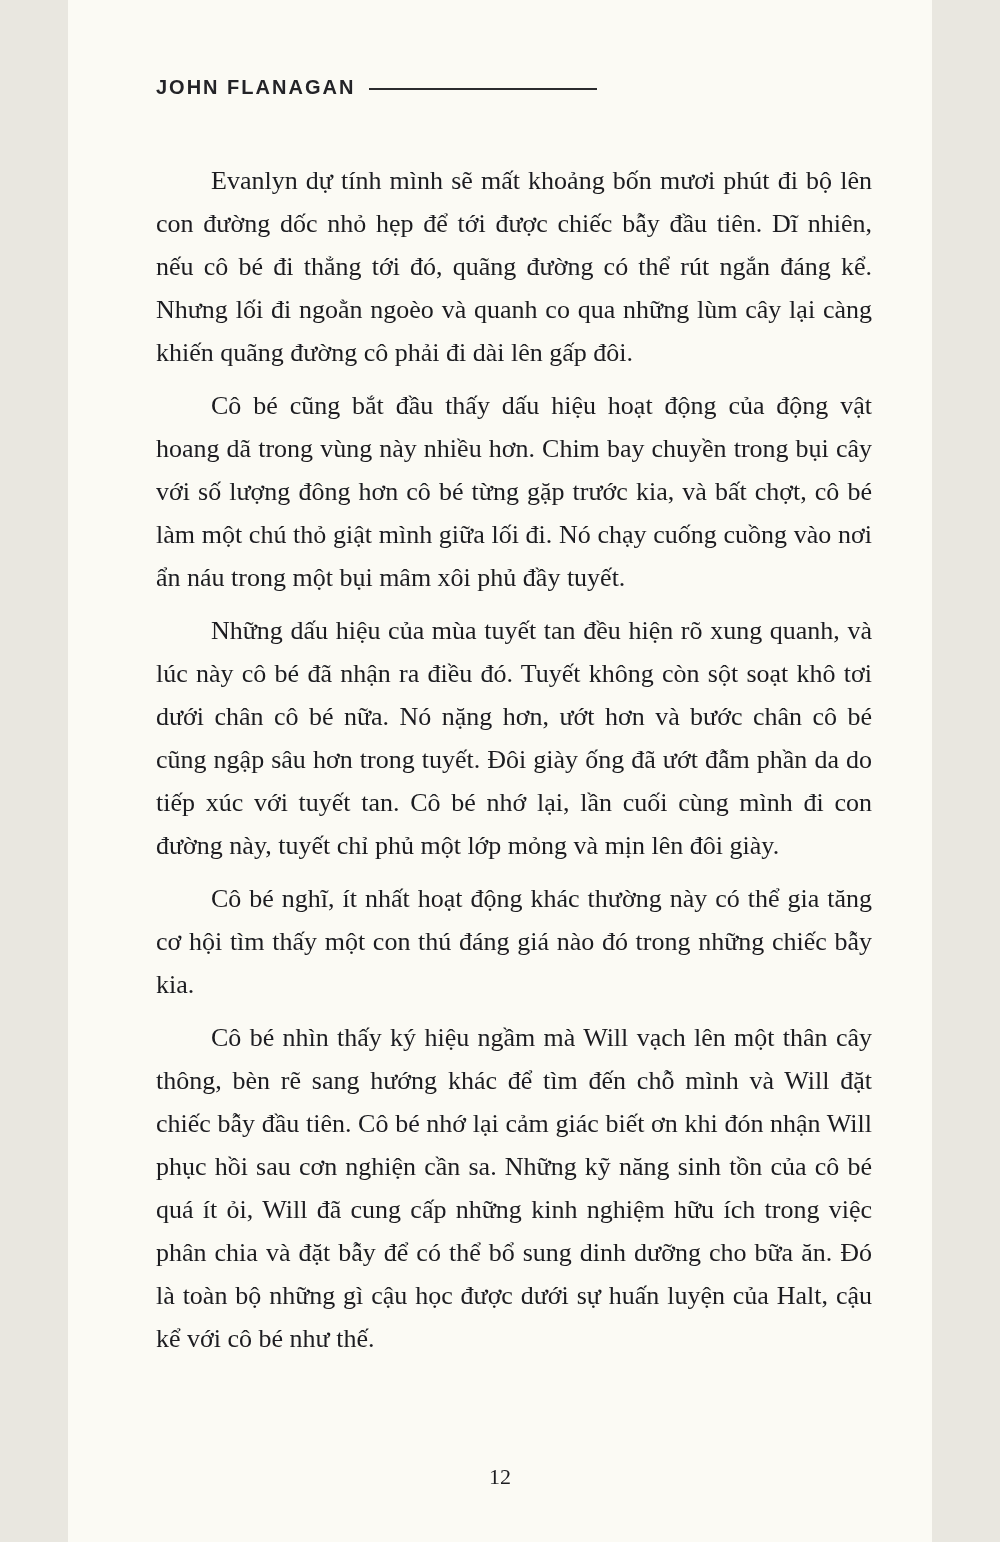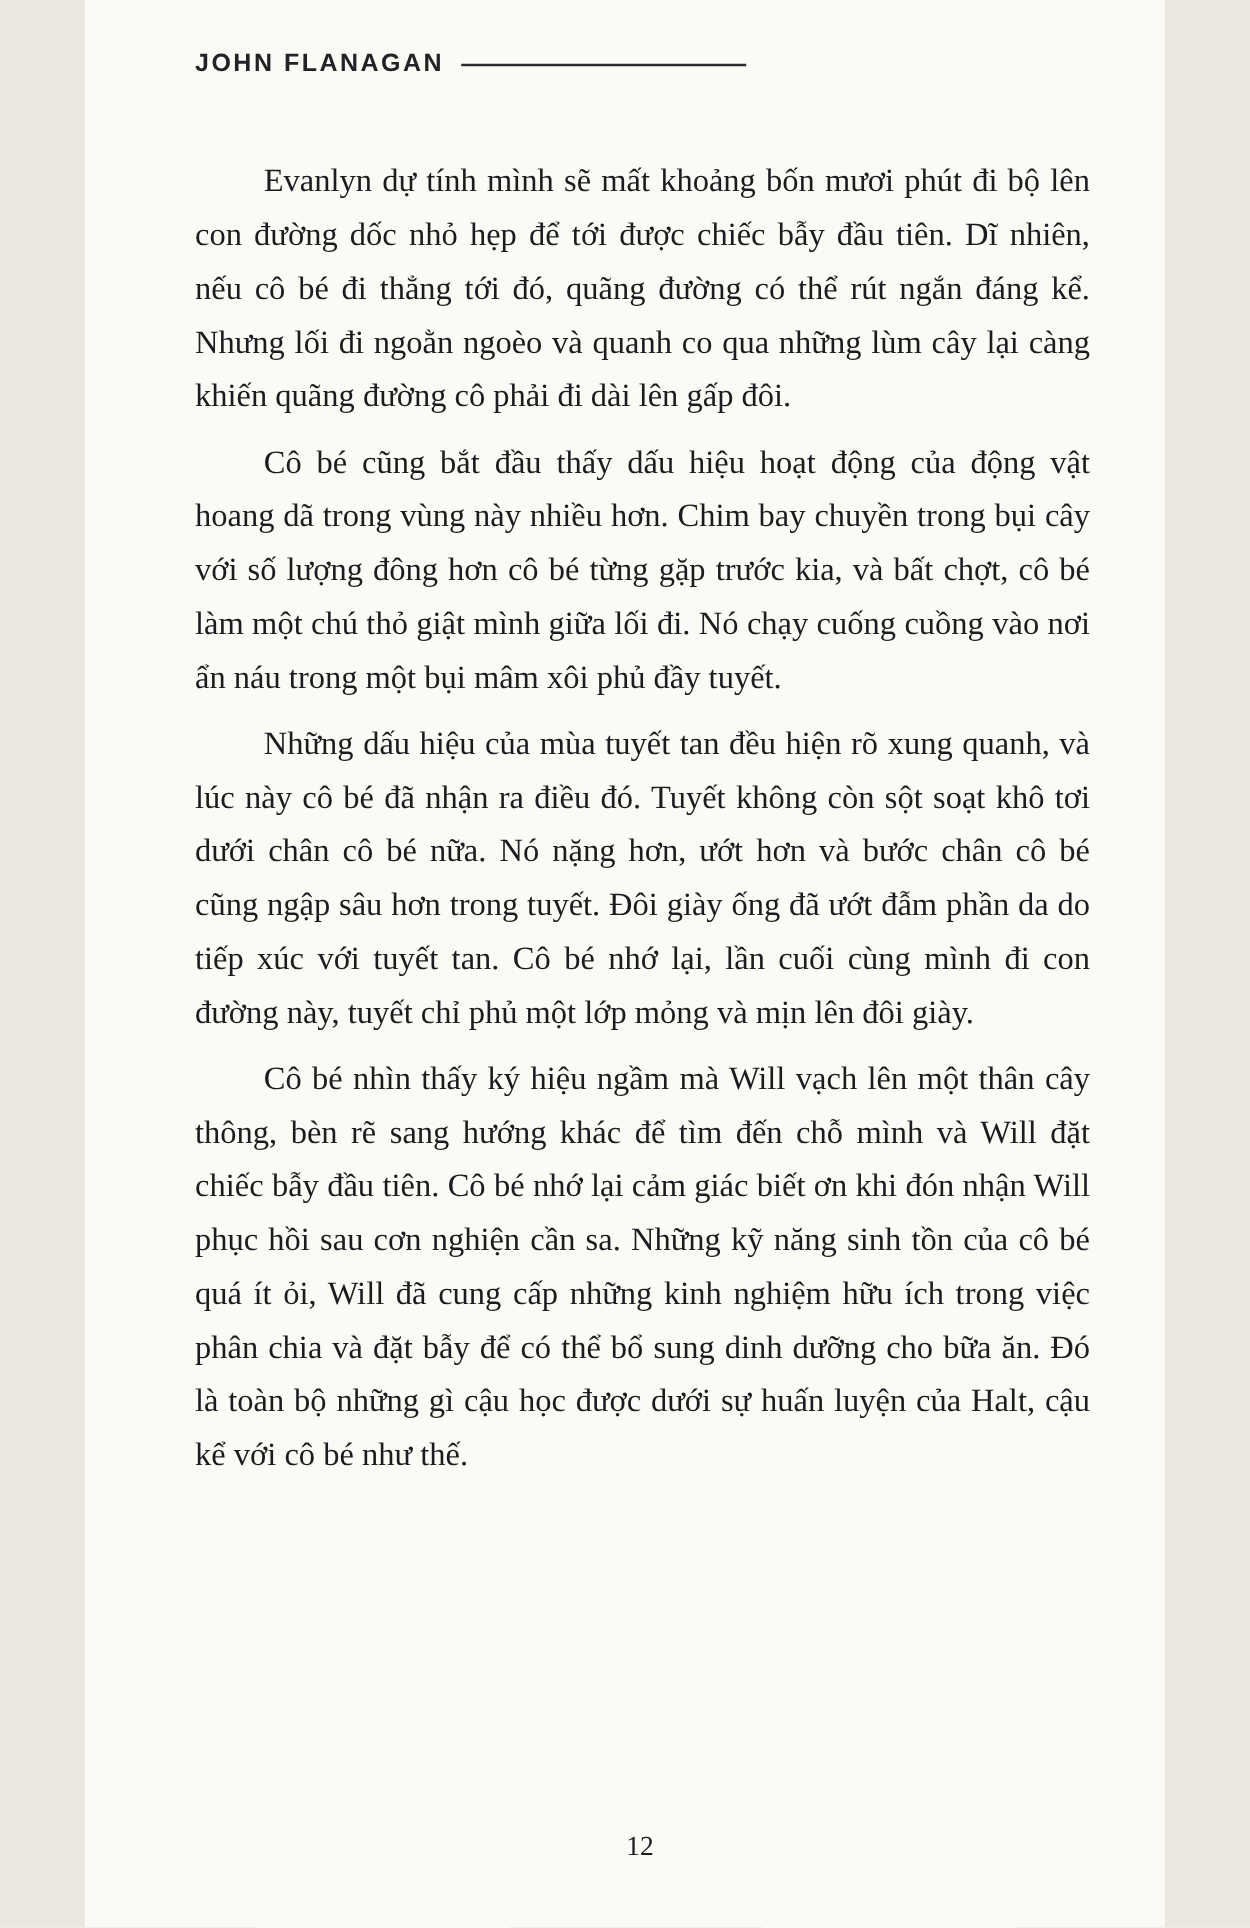--- a/index.html
+++ b/index.html
@@ -7,21 +7,21 @@
     padding: 0;
     background: #e9e7e0;
   }
   .page {
     position: relative;
     width: 864px;
     height: 1542px;
     margin: 0 auto;
     background: #fbfaf4;
     box-sizing: border-box;
-    padding: 40px 60px 0 88px;
+    padding: 76px 60px 0 88px;
     font-family: "Liberation Serif", serif;
     color: #1b1b1f;
     overflow: hidden;
   }
   .header-row {
     display: flex;
     align-items: baseline;
     font-family: "Liberation Sans", sans-serif;
   }
   .author {
@@ -44,21 +44,21 @@
   .body-text p {
     margin: 0 0 10px 0;
     font-size: 26px;
     line-height: 43px;
     text-align: justify;
     text-indent: 55px;
     color: #1c1c20;
   }
   .page-number {
     position: absolute;
-    left: 12px;
+    left: 0;
     bottom: 52px;
     width: 100%;
     text-align: center;
     font-size: 22px;
     color: #1c1c20;
     font-family: "Liberation Serif", serif;
   }
 </style>
 </head>
 <body>
@@ -67,18 +67,19 @@
 
   <div class="header-row">
     <span class="author">JOHN FLANAGAN</span>
     <span class="header-line"></span>
   </div>
 
   <div class="body-text">
     <p>Evanlyn dự tính mình sẽ mất khoảng bốn mươi phút đi bộ lên con đường dốc nhỏ hẹp để tới được chiếc bẫy đầu tiên. Dĩ nhiên, nếu cô bé đi thẳng tới đó, quãng đường có thể rút ngắn đáng kể. Nhưng lối đi ngoằn ngoèo và quanh co qua những lùm cây lại càng khiến quãng đường cô phải đi dài lên gấp đôi.</p>
     <p>Cô bé cũng bắt đầu thấy dấu hiệu hoạt động của động vật hoang dã trong vùng này nhiều hơn. Chim bay chuyền trong bụi cây với số lượng đông hơn cô bé từng gặp trước kia, và bất chợt, cô bé làm một chú thỏ giật mình giữa lối đi. Nó chạy cuống cuồng vào nơi ẩn náu trong một bụi mâm xôi phủ đầy tuyết.</p>
     <p>Những dấu hiệu của mùa tuyết tan đều hiện rõ xung quanh, và lúc này cô bé đã nhận ra điều đó. Tuyết không còn sột soạt khô tơi dưới chân cô bé nữa. Nó nặng hơn, ướt hơn và bước chân cô bé cũng ngập sâu hơn trong tuyết. Đôi giày ống đã ướt đẫm phần da do tiếp xúc với tuyết tan. Cô bé nhớ lại, lần cuối cùng mình đi con đường này, tuyết chỉ phủ một lớp mỏng và mịn lên đôi giày.</p>
+    <p>Cô bé nghĩ, ít nhất hoạt động khác thường này có thể gia tăng cơ hội tìm thấy một con thú đáng giá nào đó trong những chiếc bẫy kia.</p>
     <p>Cô bé nhìn thấy ký hiệu ngầm mà Will vạch lên một thân cây thông, bèn rẽ sang hướng khác để tìm đến chỗ mình và Will đặt chiếc bẫy đầu tiên. Cô bé nhớ lại cảm giác biết ơn khi đón nhận Will phục hồi sau cơn nghiện cần sa. Những kỹ năng sinh tồn của cô bé quá ít ỏi, Will đã cung cấp những kinh nghiệm hữu ích trong việc phân chia và đặt bẫy để có thể bổ sung dinh dưỡng cho bữa ăn. Đó là toàn bộ những gì cậu học được dưới sự huấn luyện của Halt, cậu kể với cô bé như thế.</p>
   </div>
 
   <div class="page-number">12</div>
 
 </div>
 
 </body></html>

